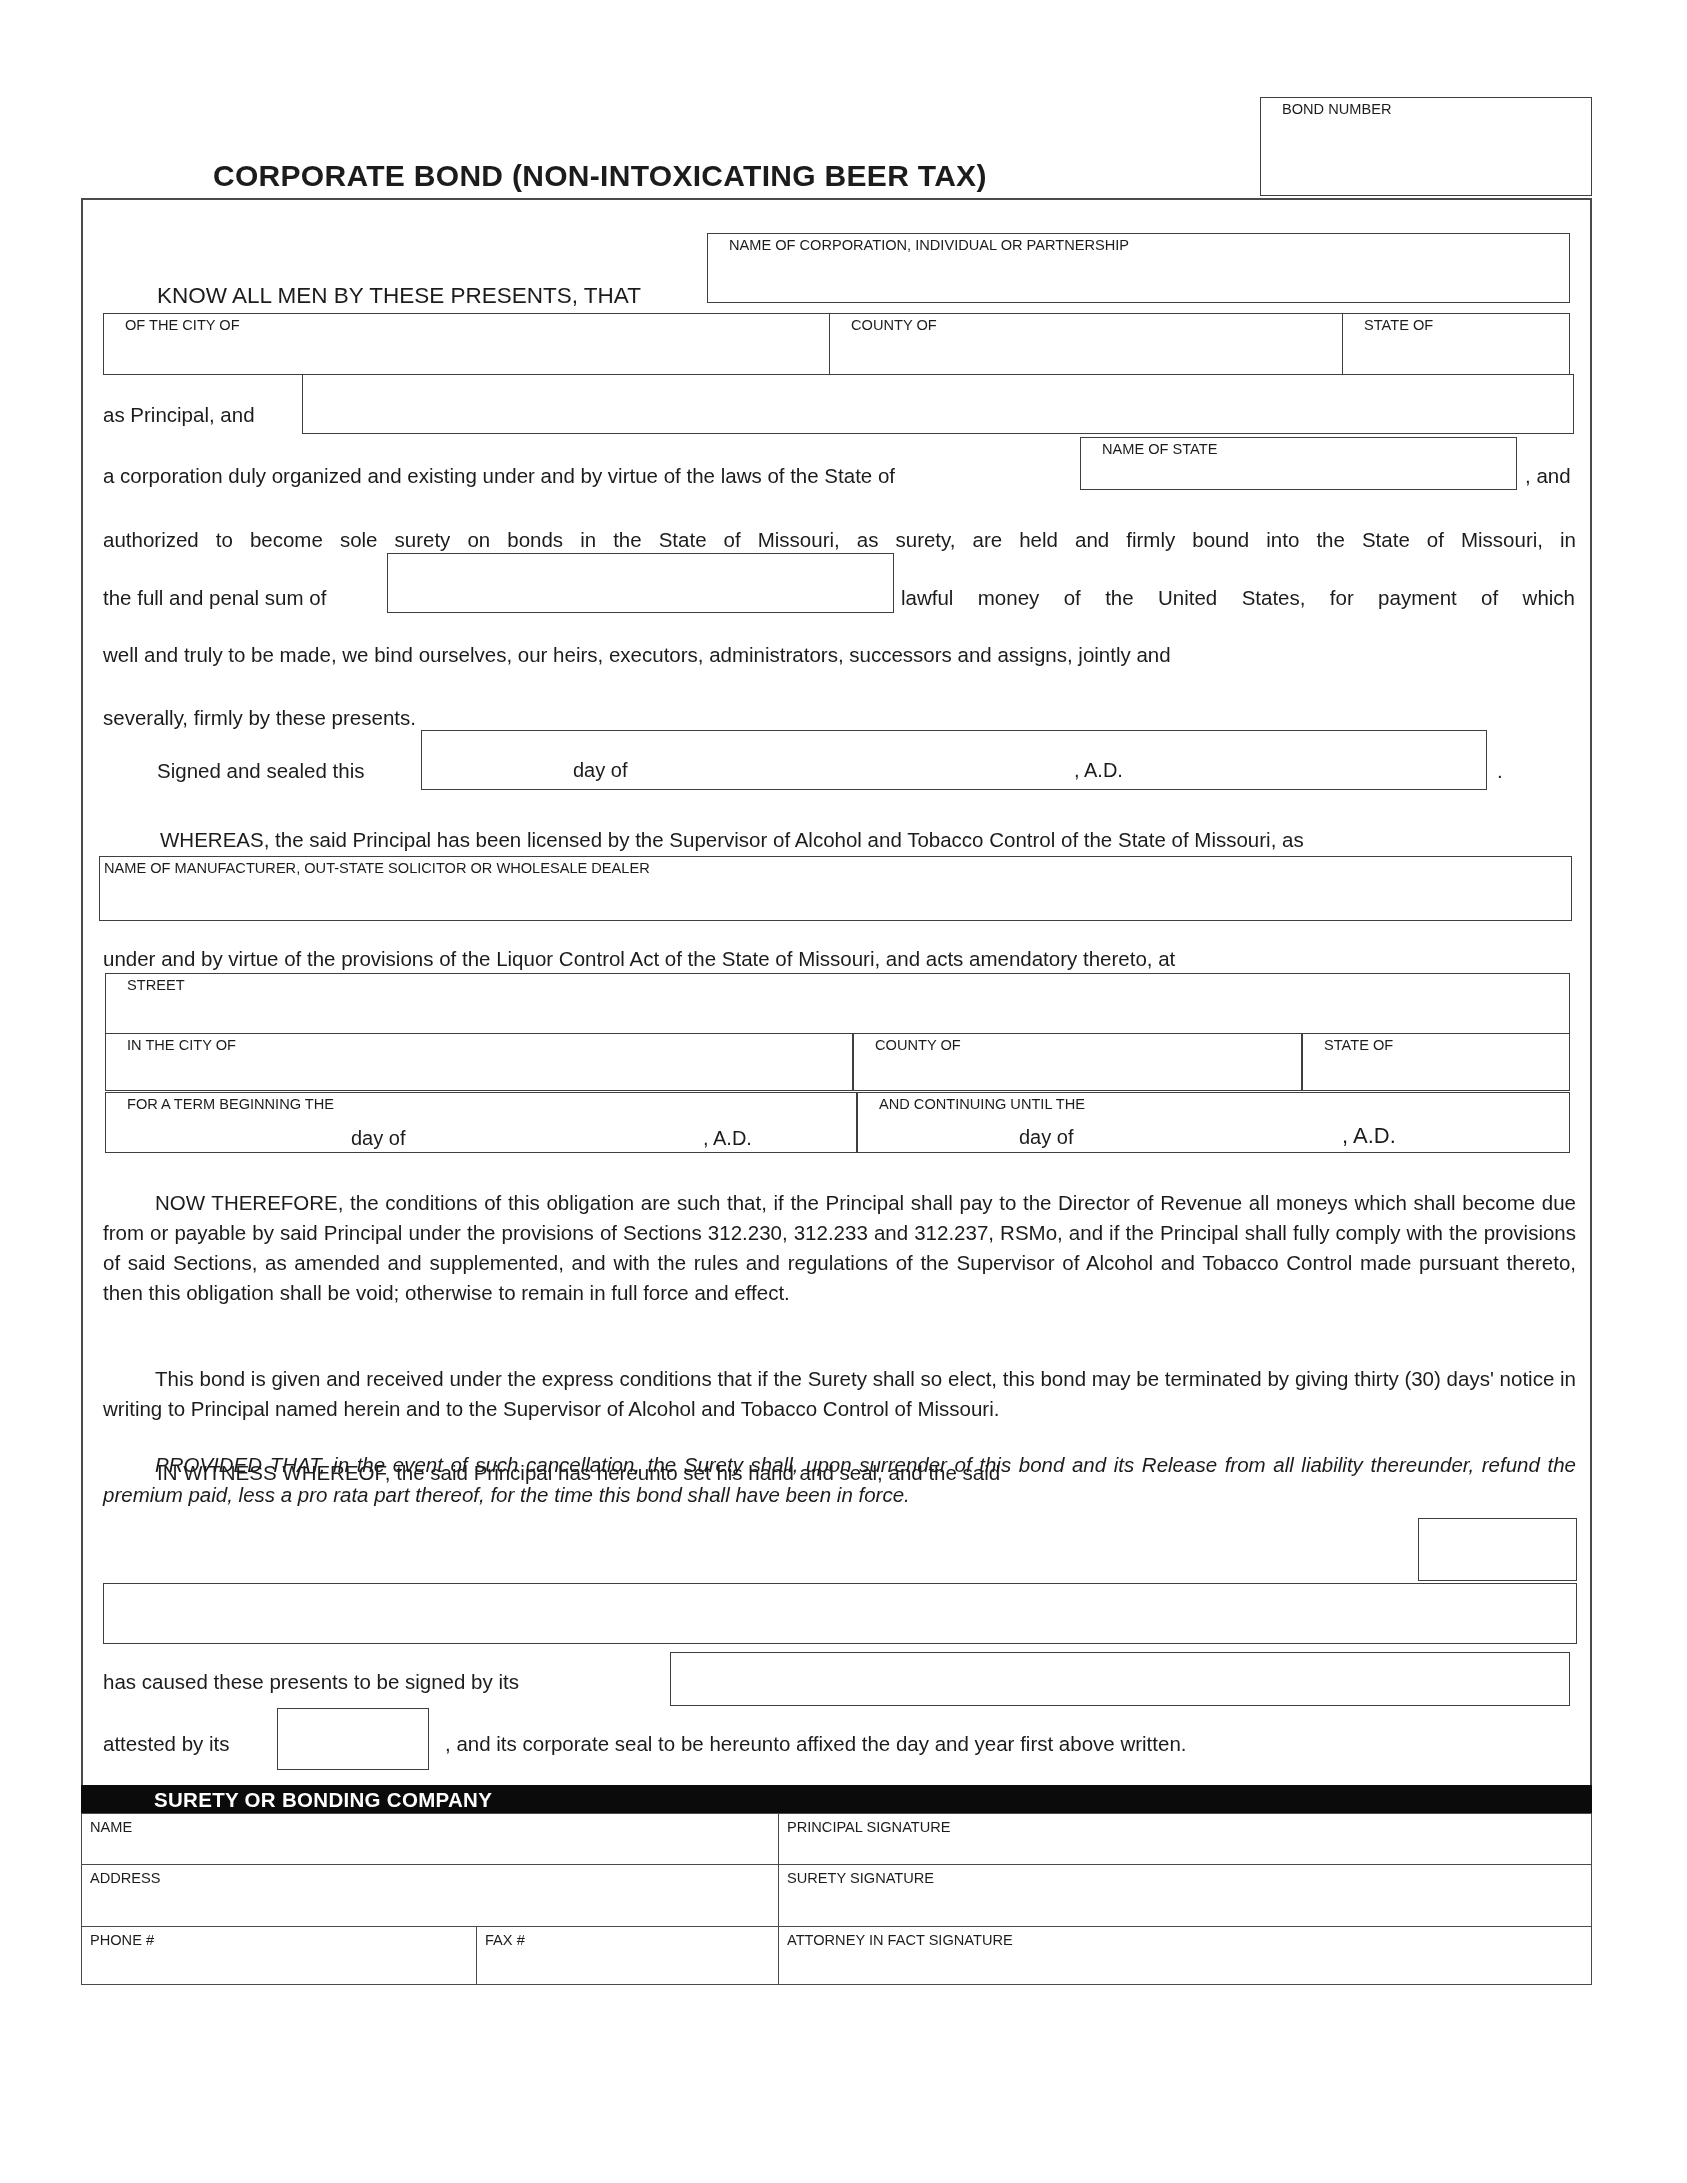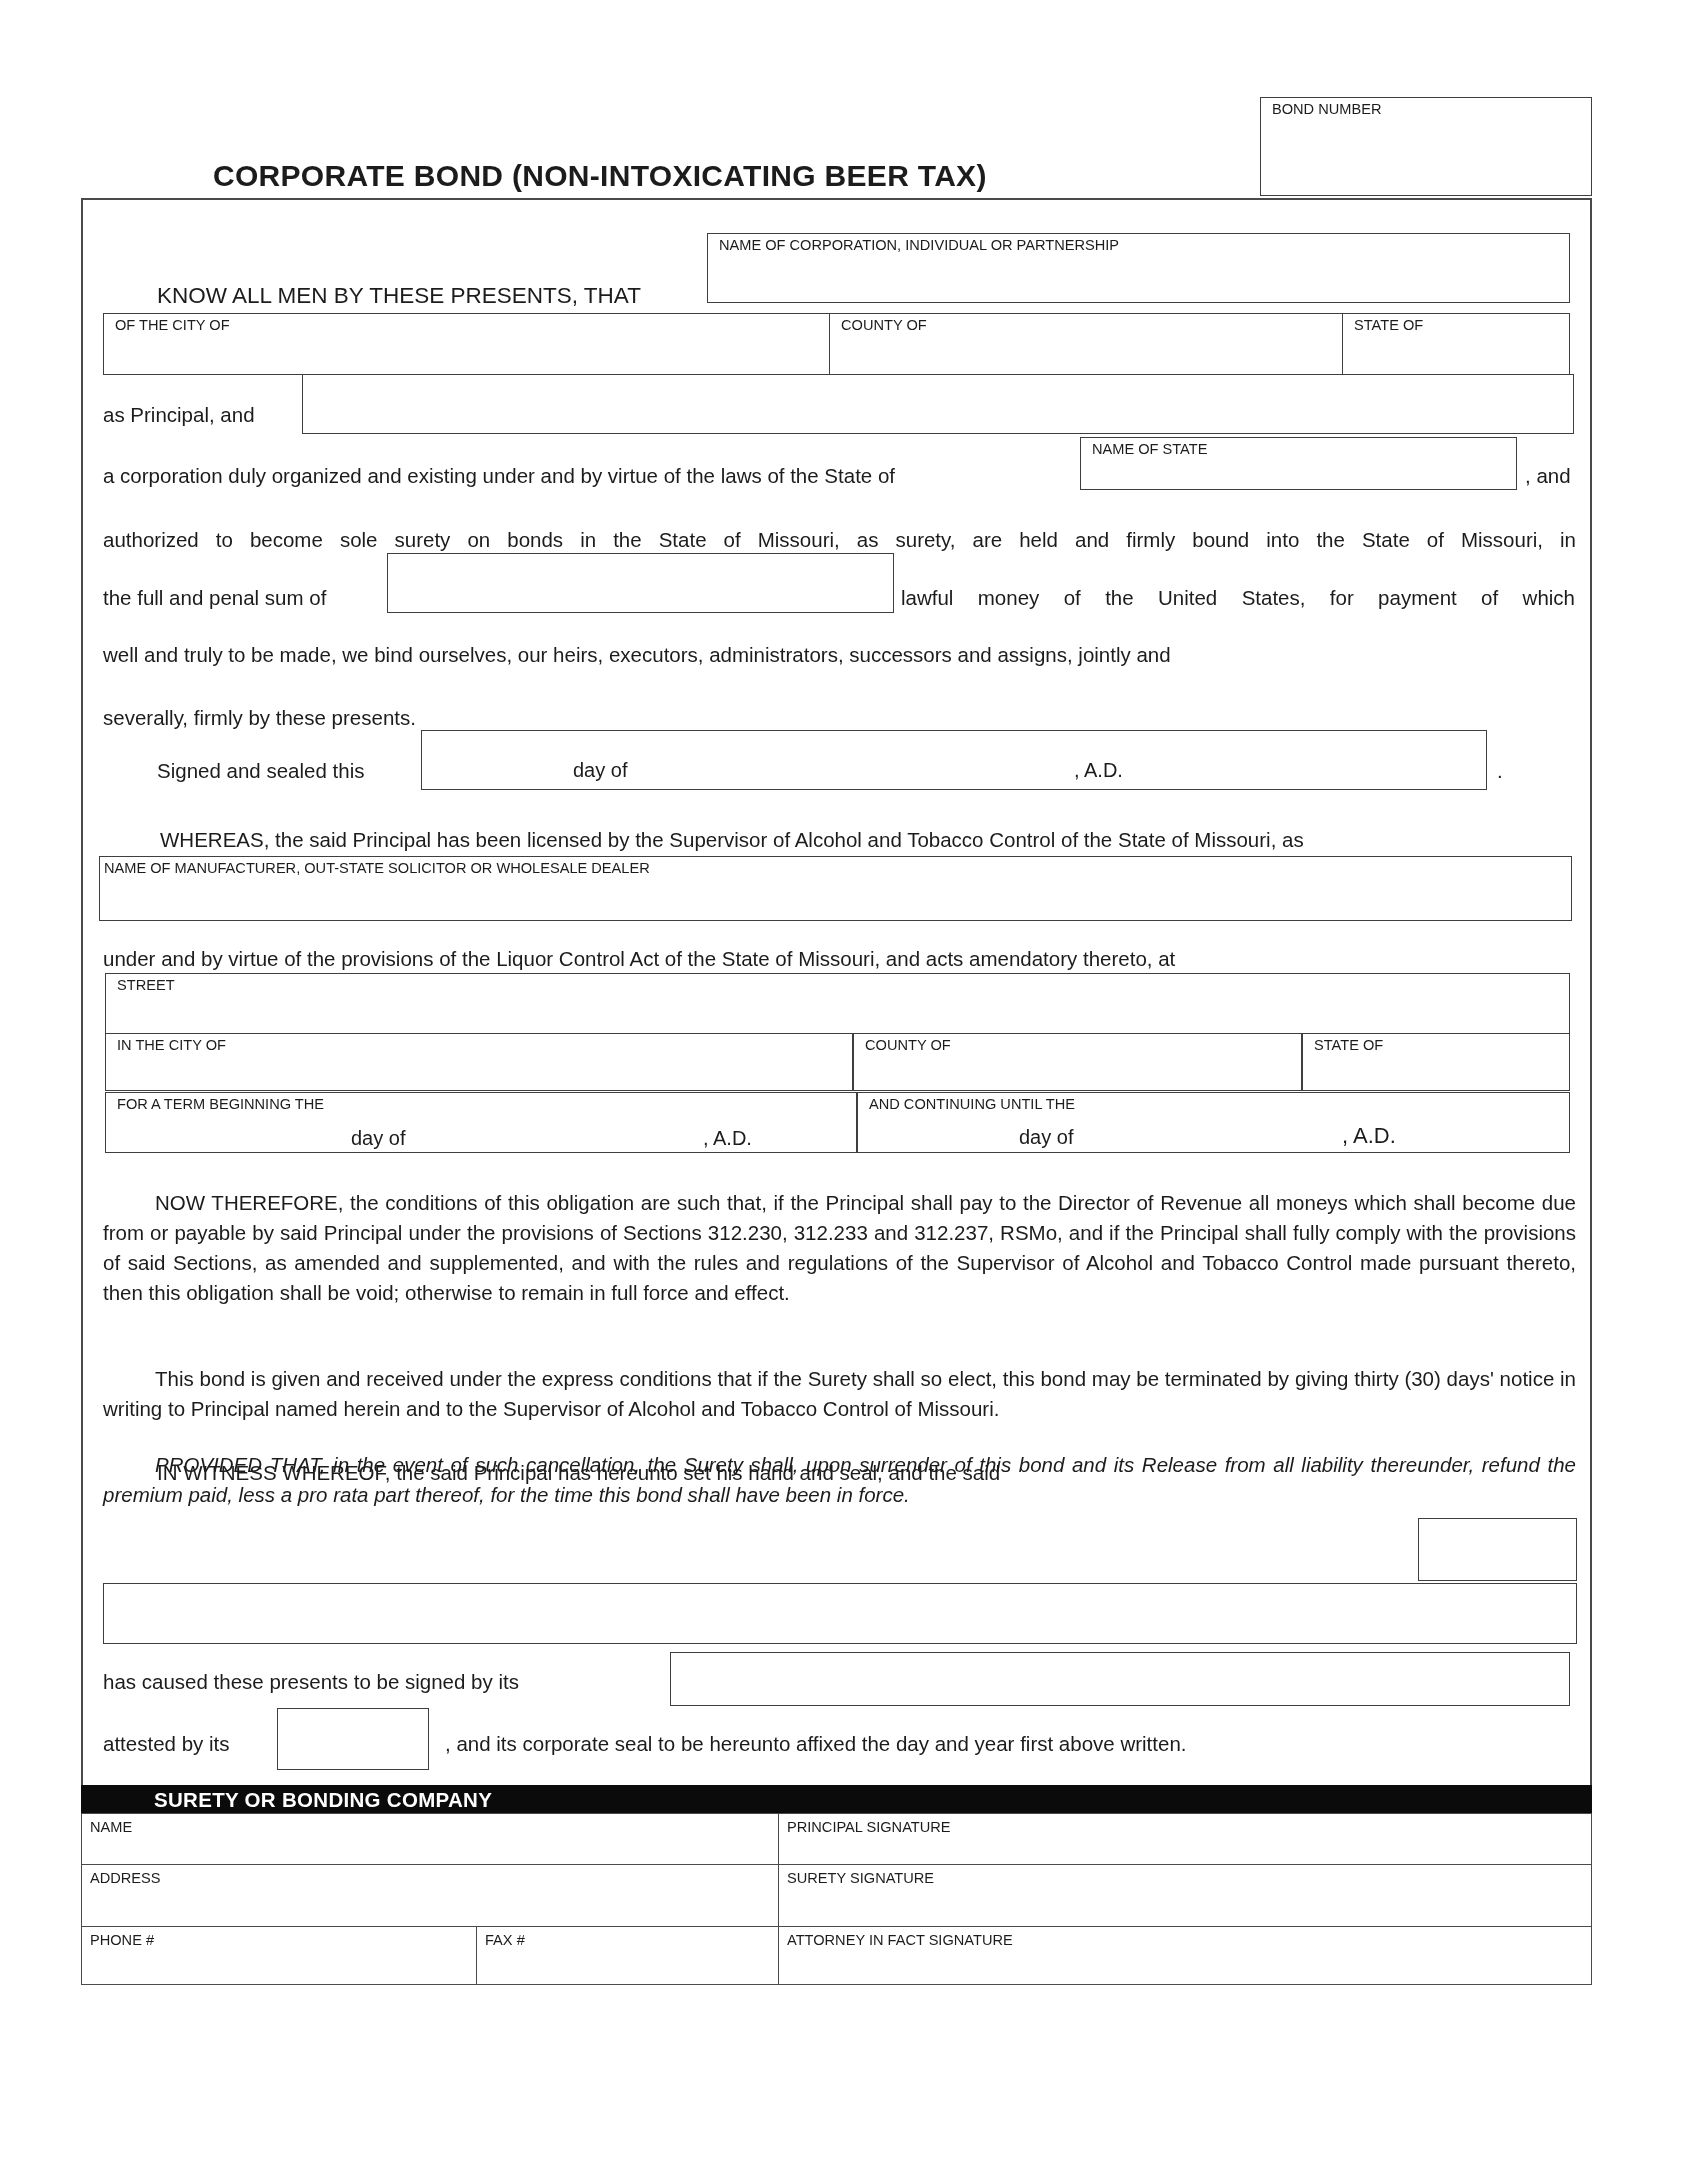--- a/index.html
+++ b/index.html
@@ -7,21 +7,21 @@
     position:relative;width:1687px;height:2183px;background:#ffffff;
     font-family:"Liberation Sans","DejaVu Sans",sans-serif;color:#1c1c1c;
     overflow:hidden;
   }
   .abs{position:absolute;}
   .txt{font-size:20.5px;line-height:25px;white-space:nowrap;}
   .lbl{font-size:14.6px;line-height:17px;white-space:nowrap;color:#1c1c1c;}
   .field{
     position:absolute;border:1.3px solid #3f3f3f;background:#ffffff;box-sizing:border-box;
   }
-  .field > .lbl{position:absolute;top:3.3px;left:11px;}
+  .field > .lbl{position:absolute;top:3.3px;left:21px;}
   .justline{
     text-align:justify;text-align-last:justify;white-space:normal;
   }
   .para{
     font-size:20.5px;line-height:30px;text-align:justify;text-indent:52px;white-space:normal;
   }
   .title{font-size:30px;font-weight:bold;letter-spacing:0.3px;white-space:nowrap;}
   .know{font-size:22.5px;white-space:nowrap;}
   .outer{
     position:absolute;border:2px solid #4a4a4a;box-sizing:border-box;background:transparent;

